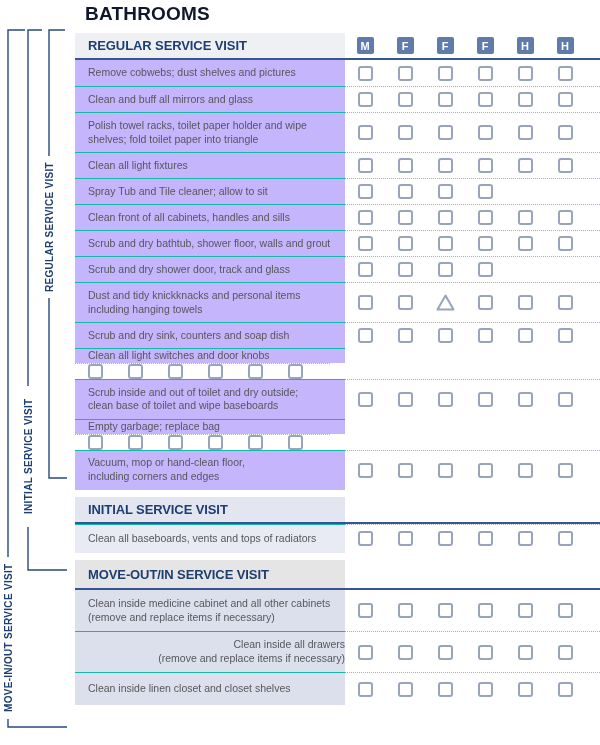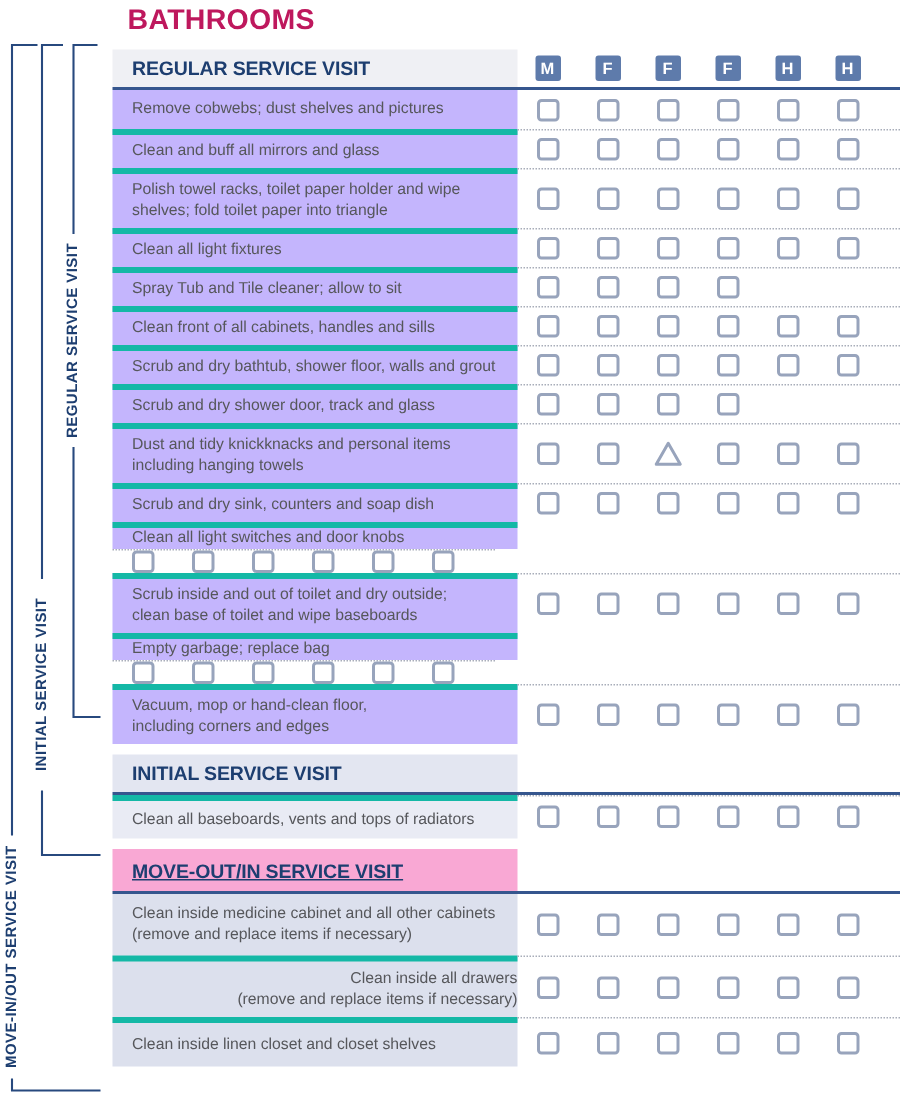--- a/index.html
+++ b/index.html
@@ -1,21 +1,21 @@
 <!DOCTYPE html>
 <html><head>
 <meta charset="utf-8">
 <style>
   * { margin:0; padding:0; box-sizing:border-box; }
   html,body { background:#fff; }
   body { font-family:"Liberation Sans","DejaVu Sans",sans-serif; }
   .page { position:relative; width:600px; height:745px; background:#fff; overflow:hidden; }
 
   .title { position:absolute; left:85px; top:3px; font-size:19px; font-weight:bold;
-           color:#be185d; letter-spacing:0.2px; }
+           color:#0f172a; letter-spacing:0.2px; }
 
   .brackets { position:absolute; left:0; top:0; }
 
   .side-label { position:absolute; writing-mode:vertical-rl; transform:rotate(180deg);
                 color:#1d3e70; font-size:10px; font-weight:600; letter-spacing:0.3px;
                 display:flex; align-items:center; justify-content:center; white-space:nowrap; }
   .side-label.regular { left:42px; top:156px; height:142px; width:14px; }
   .side-label.initial { left:21px; top:386px; height:141px; width:14px; }
   .side-label.move    { left:1px;  top:557px; height:162px; width:14px; }
 
@@ -23,26 +23,26 @@
 
   .shead, .row { display:flex; width:525px; }
   .shead { border-bottom:2px solid #35568e; }
   .task  { width:270px; padding-left:13px; display:flex; flex-direction:column; justify-content:center; }
   .boxes { width:255px; display:flex; align-items:center; }
   .cell  { width:40px; display:flex; align-items:center; justify-content:center; }
 
   .htitle { font-size:13px; font-weight:bold; color:#1d3e70; letter-spacing:-0.1px; justify-content:center; }
   .shead.sec-regular { height:27px; } .shead.sec-regular .task { background:#eff0f4; }
   .shead.sec-initial { height:27px; } .shead.sec-initial .task { background:#e3e6f1; }
-  .shead.sec-move    { height:30px; } .shead.sec-move .task    { background:#f9a8d4;text-decoration:underline; }
+  .shead.sec-move    { height:30px; } .shead.sec-move .task    { background:#e5e5e5; }
 
   .row.sec-regular .task { background:#c4b5fd; }
   .row.sec-initial .task { background:#e9ebf4; }
   .row.sec-move .task    { background:#dce0ed; }
-  .row.sep .task  { border-top:4px solid #14b8a6; }
+  .row.sep .task  { border-top:1px solid #14b8a6; }
   .row.sep .boxes { border-top:1px dotted #a8adb9; }
 
   .tline { font-size:10.5px; line-height:1.32; color:#56575b; }
 
   .gap { height:7px; width:525px; background:#fff; }
 
   .letter { width:17px; height:17px; background:#5e7bab; border-radius:2px; color:#fff;
             font-size:11px; font-weight:bold; display:flex; align-items:center; justify-content:center; }
 
   .chk { width:15px; height:15px; background:#fff; border:2px solid #98a4bc; border-radius:3px; }

